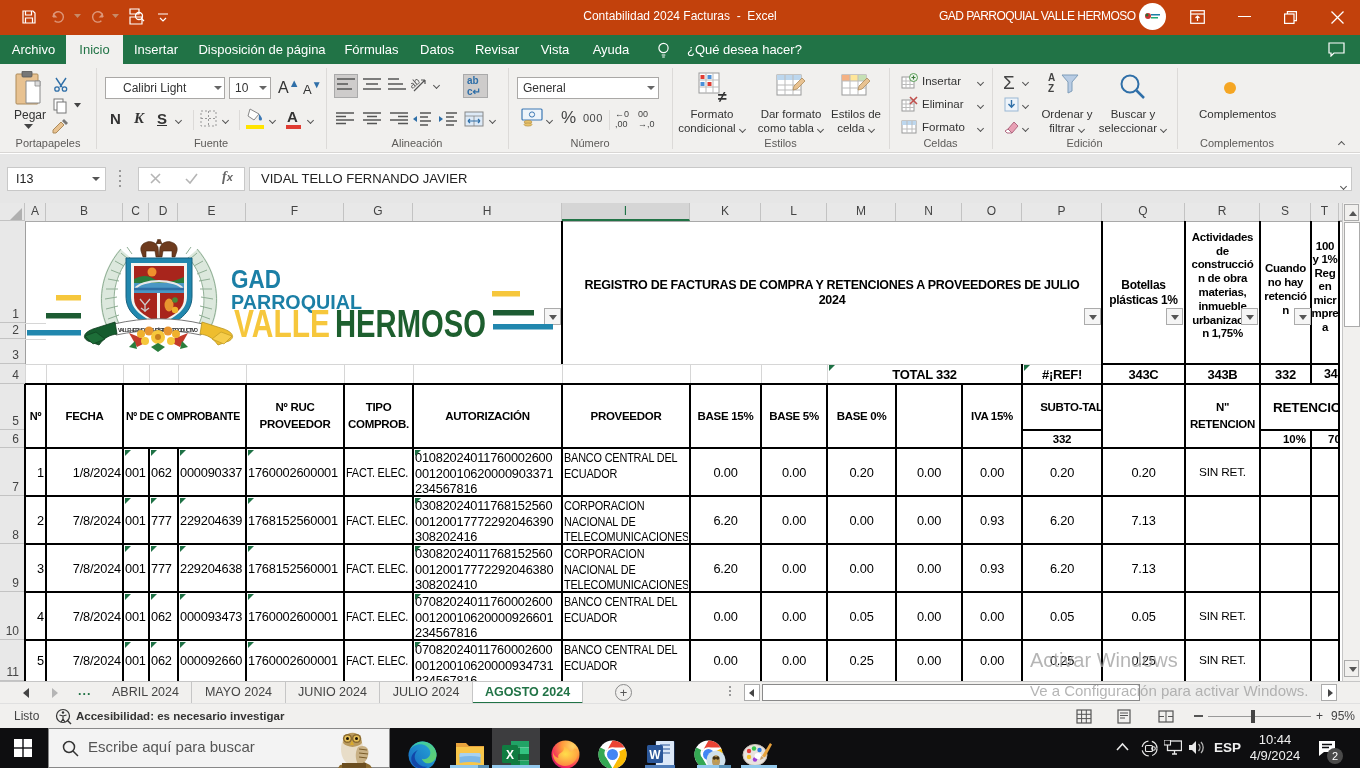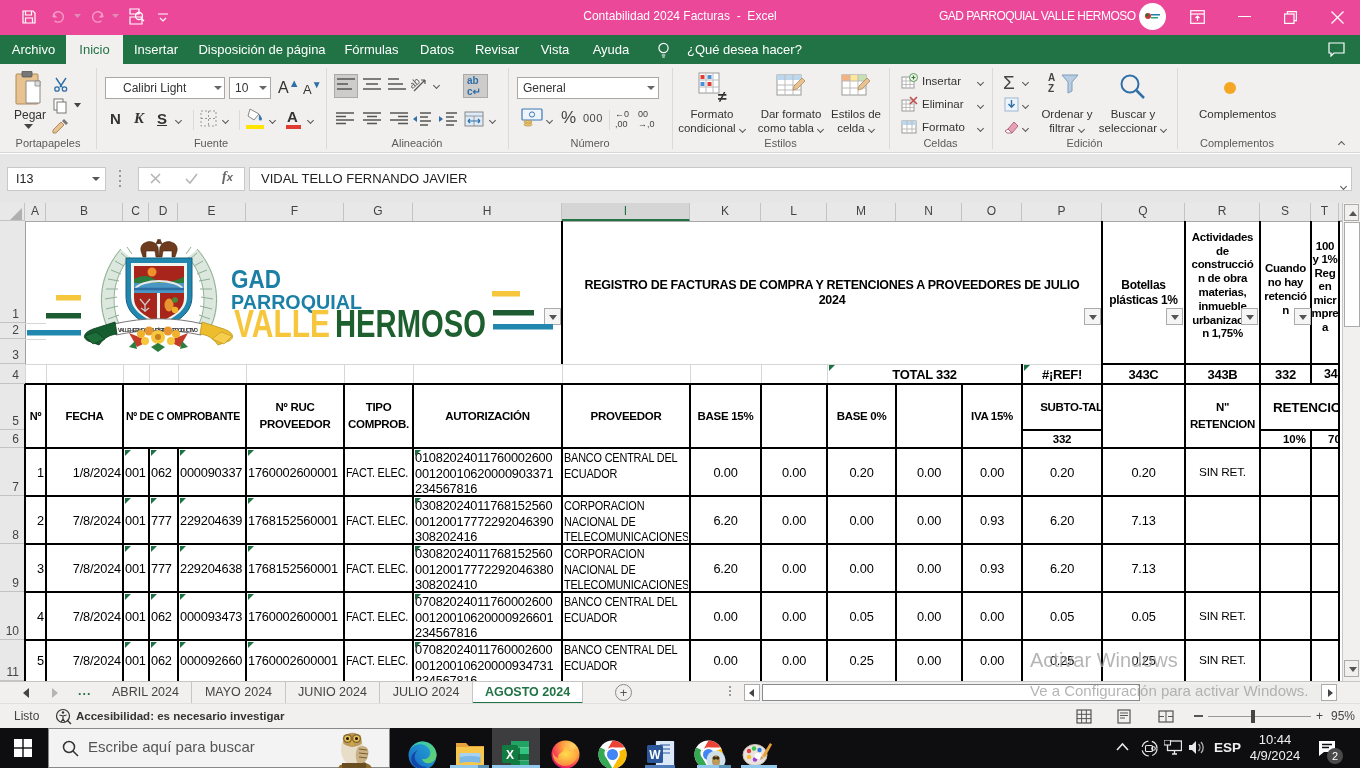--- a/index.html
+++ b/index.html
@@ -1,19 +1,19 @@
 <!DOCTYPE html>
 <html><head><meta charset="utf-8">
 <style>
 *{margin:0;padding:0;box-sizing:border-box;font-family:"Liberation Sans",sans-serif;}
 html,body{width:1360px;height:768px;overflow:hidden;background:#fff;}
 #app{position:relative;width:1360px;height:768px;}
 .abs{position:absolute;}
 
-#titlebar{position:absolute;left:0;top:0;width:1360px;height:35px;background:#ec4899;color:#fff;}
+#titlebar{position:absolute;left:0;top:0;width:1360px;height:35px;background:#c2410c;color:#fff;}
 #menubar{position:absolute;left:0;top:35px;width:1360px;height:29px;background:#217346;color:#fff;font-size:13px;}
 .mtab{position:absolute;top:0;height:29px;line-height:29px;text-align:center;}
 
 #ribbon{position:absolute;left:0;top:64px;width:1360px;height:89px;background:#f1f0ee;border-bottom:1px solid #d8d6d4;}
 .glabel{position:absolute;bottom:3px;font-size:11px;color:#5c5a58;width:100%;text-align:center;}
 .gdiv{position:absolute;top:4px;bottom:3px;width:1px;background:#dcdad8;}
 .combo{position:absolute;background:#fff;border:1px solid #aaa8a6;font-size:12px;color:#333;}
 .carr{position:absolute;width:0;height:0;border-left:4px solid transparent;border-right:4px solid transparent;border-top:4px solid #666;}
 .dlaunch{position:absolute;width:10px;height:10px;border-left:1px solid #777;border-bottom:1px solid #777;}
 .dlaunch:after{content:"";position:absolute;right:2px;top:-1px;width:5px;height:5px;border-right:1px solid #777;border-bottom:1px solid #777;}
@@ -431,20 +431,21 @@
       <div class="abs" style="left:25px;top:181px;width:21px;height:64px;display:flex;align-items:center;justify-content:center;text-align:center;font-weight:bold;font-size:11px;line-height:17px;color:#000;letter-spacing:-0.3px;white-space:nowrap;">Nº</div>
       <div class="abs" style="left:46px;top:181px;width:77px;height:64px;display:flex;align-items:center;justify-content:center;text-align:center;font-weight:bold;font-size:11.5px;line-height:17px;color:#000;letter-spacing:-0.3px;white-space:nowrap;">FECHA</div>
       <div class="abs" style="left:123px;top:181px;width:121px;height:64px;display:flex;align-items:center;justify-content:center;text-align:center;font-weight:bold;font-size:11.5px;line-height:17px;color:#000;letter-spacing:-0.3px;white-space:nowrap;">
         <span style="display:inline-block;transform:scaleX(0.92);">Nº DE C OMPROBANTE</span>
       </div>
       <div class="abs" style="left:246px;top:181px;width:98px;height:64px;display:flex;align-items:center;justify-content:center;text-align:center;font-weight:bold;font-size:11.5px;line-height:17px;color:#000;letter-spacing:-0.3px;white-space:nowrap;">Nº RUC<br>PROVEEDOR</div>
       <div class="abs" style="left:344px;top:181px;width:69px;height:64px;display:flex;align-items:center;justify-content:center;text-align:center;font-weight:bold;font-size:11.5px;line-height:17px;color:#000;letter-spacing:-0.3px;white-space:nowrap;border-radius:7px;">TIPO<br>COMPROB.</div>
       <div class="abs" style="left:413px;top:181px;width:149px;height:64px;display:flex;align-items:center;justify-content:center;text-align:center;font-weight:bold;font-size:11.5px;line-height:17px;color:#000;letter-spacing:-0.3px;white-space:nowrap;">AUTORIZACIÓN</div>
       <div class="abs" style="left:562px;top:181px;width:128px;height:64px;display:flex;align-items:center;justify-content:center;text-align:center;font-weight:bold;font-size:11.5px;line-height:17px;color:#000;letter-spacing:-0.3px;white-space:nowrap;">PROVEEDOR</div>
       <div class="abs" style="left:690px;top:181px;width:71px;height:64px;display:flex;align-items:center;justify-content:center;text-align:center;font-weight:bold;font-size:11.5px;line-height:17px;color:#000;letter-spacing:-0.3px;white-space:nowrap;">BASE 15%</div>
+      <div class="abs" style="left:761px;top:181px;width:66px;height:64px;display:flex;align-items:center;justify-content:center;text-align:center;font-weight:bold;font-size:11.5px;line-height:17px;color:#000;letter-spacing:-0.3px;white-space:nowrap;">BASE 5%</div>
       <div class="abs" style="left:827px;top:181px;width:69px;height:64px;display:flex;align-items:center;justify-content:center;text-align:center;font-weight:bold;font-size:11.5px;line-height:17px;color:#000;letter-spacing:-0.3px;white-space:nowrap;">BASE 0%</div>
       <div class="abs" style="left:962px;top:181px;width:60px;height:64px;display:flex;align-items:center;justify-content:center;text-align:center;font-weight:bold;font-size:11.5px;line-height:17px;color:#000;letter-spacing:-0.3px;white-space:nowrap;">IVA 15%</div>
       <div class="abs" style="left:1022px;top:181px;width:80px;height:46px;display:flex;align-items:center;justify-content:center;text-align:center;font-weight:bold;font-size:11.5px;line-height:17px;color:#000;letter-spacing:-0.3px;white-space:nowrap;padding-left:19px;">SUBTO-TAL</div>
       <div class="abs" style="left:1022px;top:227px;width:80px;height:18px;display:flex;align-items:center;justify-content:center;text-align:center;font-weight:bold;font-size:11.5px;line-height:17px;color:#000;letter-spacing:-0.3px;white-space:nowrap;">332</div>
       <div class="abs" style="left:1185px;top:181px;width:75px;height:64px;display:flex;align-items:center;justify-content:center;text-align:center;font-weight:bold;font-size:11.5px;line-height:17px;color:#000;letter-spacing:-0.3px;white-space:nowrap;">N"<br>RETENCION</div>
       <div class="abs" style="left:1273px;top:181px;width:66px;height:46px;display:flex;align-items:center;font-weight:bold;font-size:13.5px;overflow:hidden;letter-spacing:-0.2px;">RETENCIONES</div>
       <div class="abs" style="left:1260px;top:227px;width:46px;height:18px;display:flex;align-items:center;justify-content:flex-end;font-weight:bold;font-size:11.5px;">10%</div>
       <div class="abs" style="left:1328px;top:227px;width:11px;height:18px;display:flex;align-items:center;font-weight:bold;font-size:11.5px;overflow:hidden;">70</div>
       <div class="abs" style="left:827px;top:161px;width:195px;height:20px;display:flex;align-items:center;justify-content:center;text-align:center;font-weight:bold;font-size:13px;line-height:17px;color:#000;letter-spacing:-0.3px;white-space:nowrap;">TOTAL 332</div>
       <div class="abs" style="left:1022px;top:161px;width:80px;height:20px;display:flex;align-items:center;justify-content:center;text-align:center;font-weight:bold;font-size:13px;line-height:17px;color:#000;letter-spacing:-0.3px;white-space:nowrap;">#¡REF!</div>

